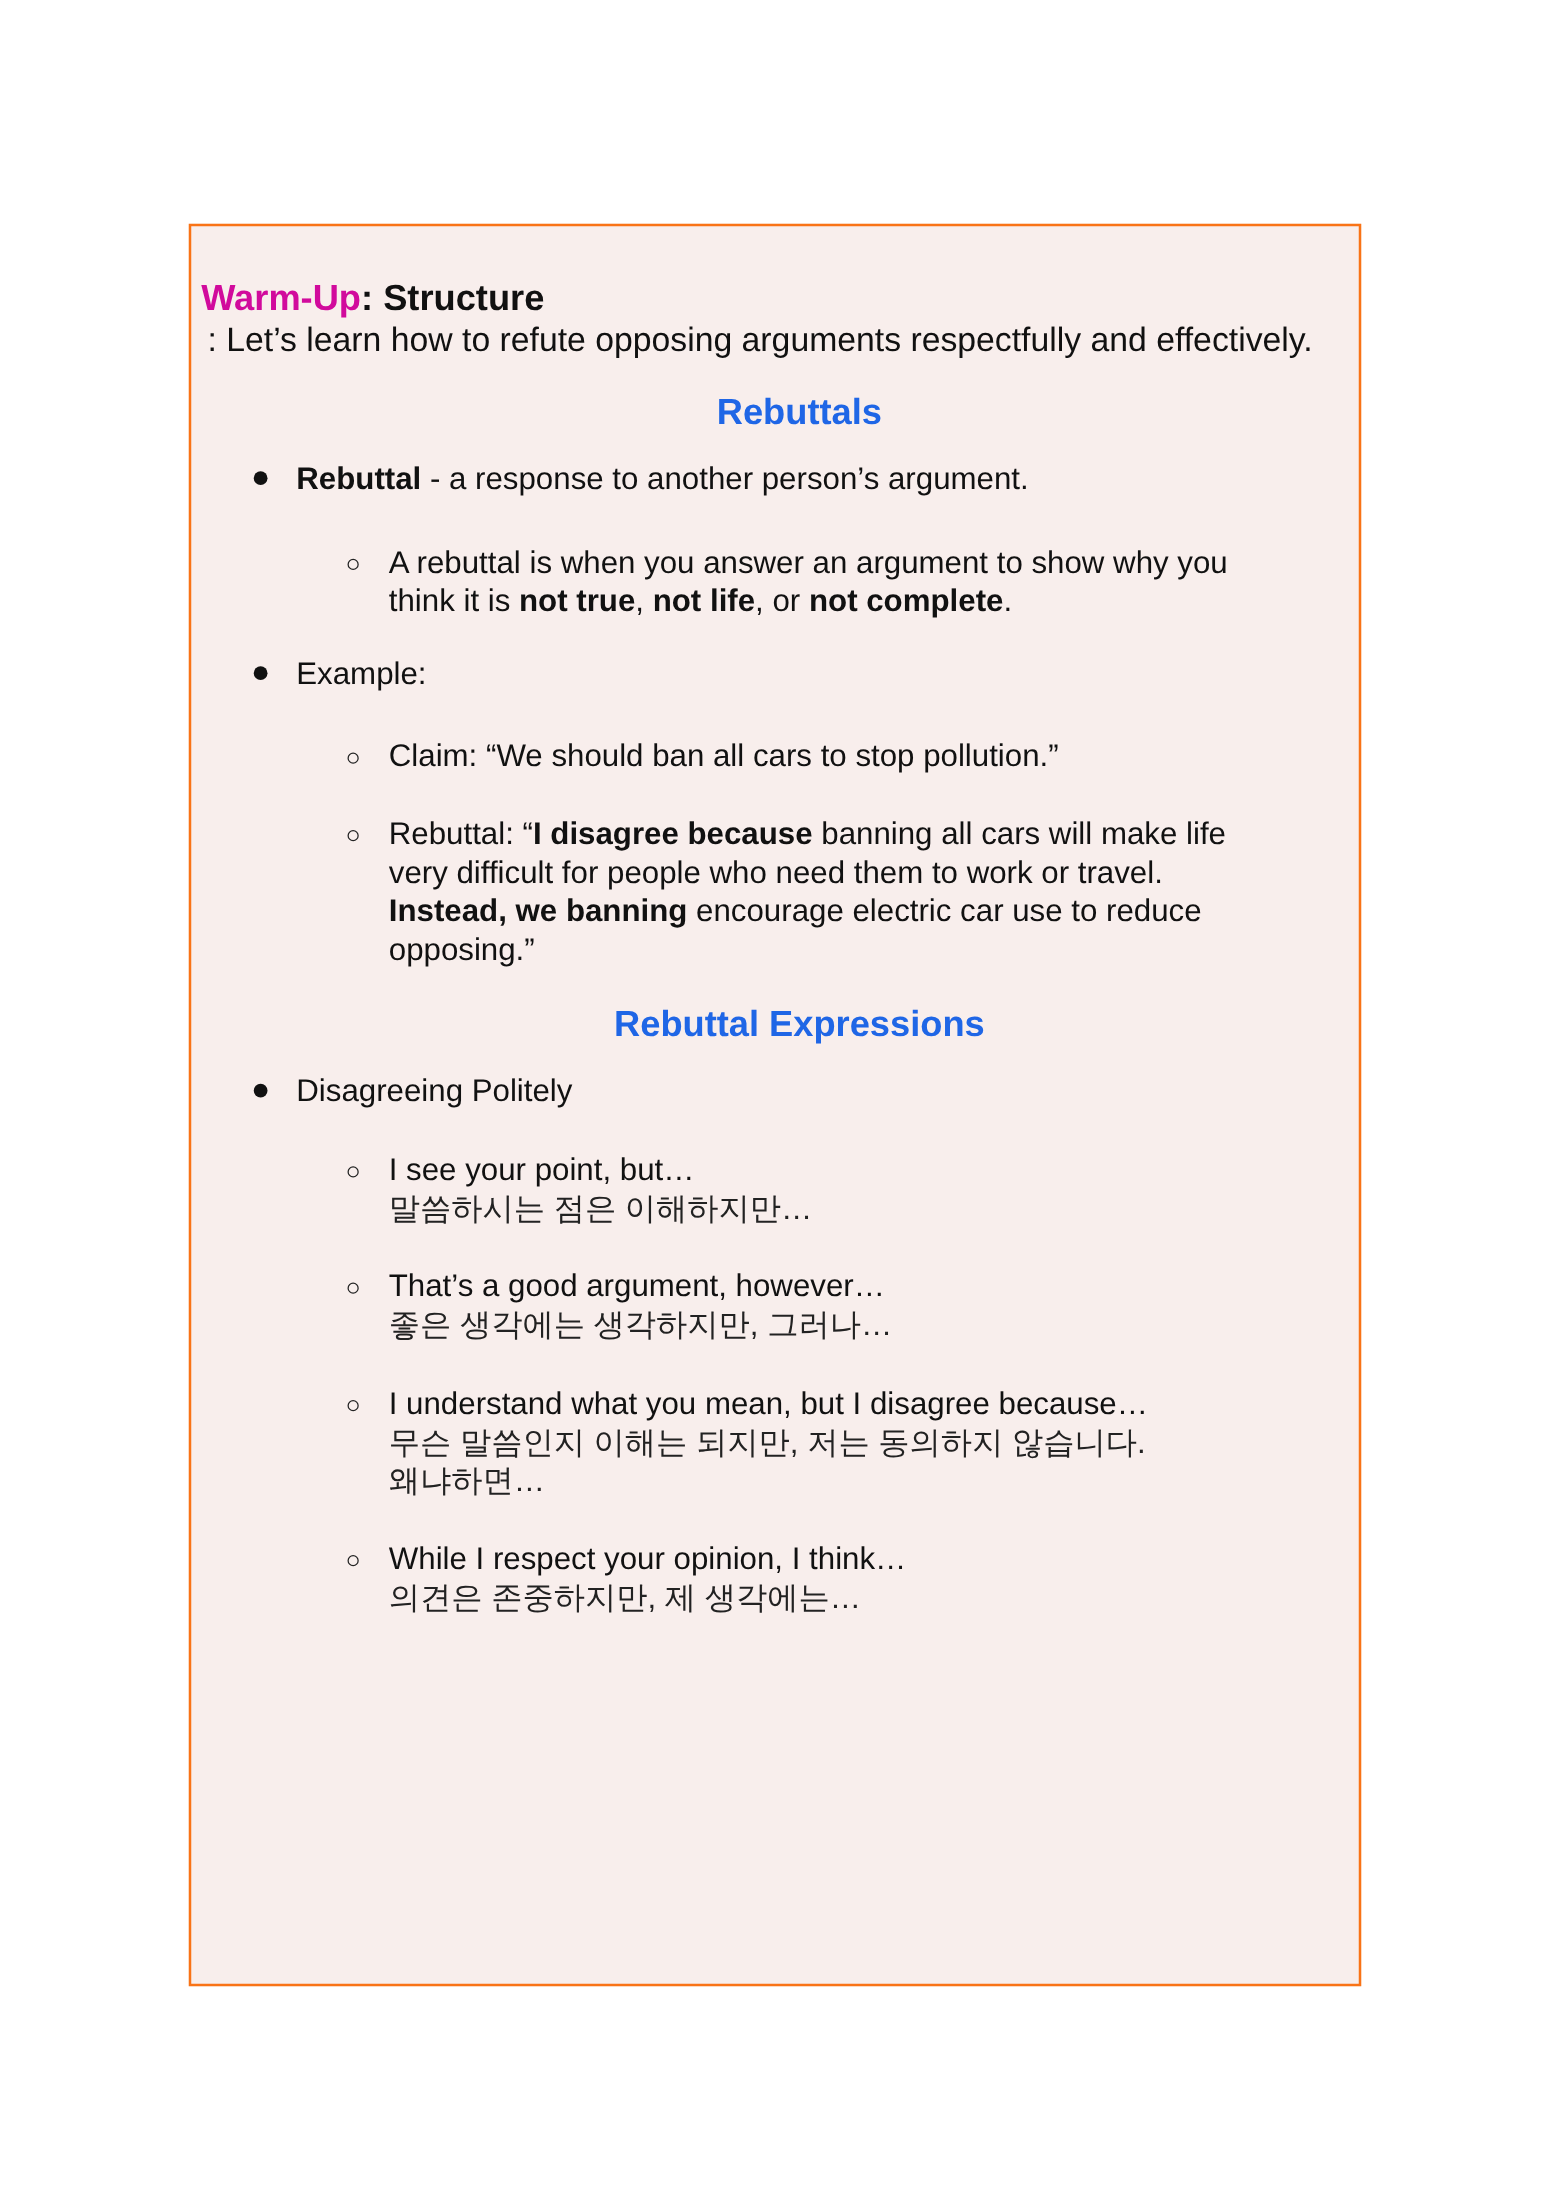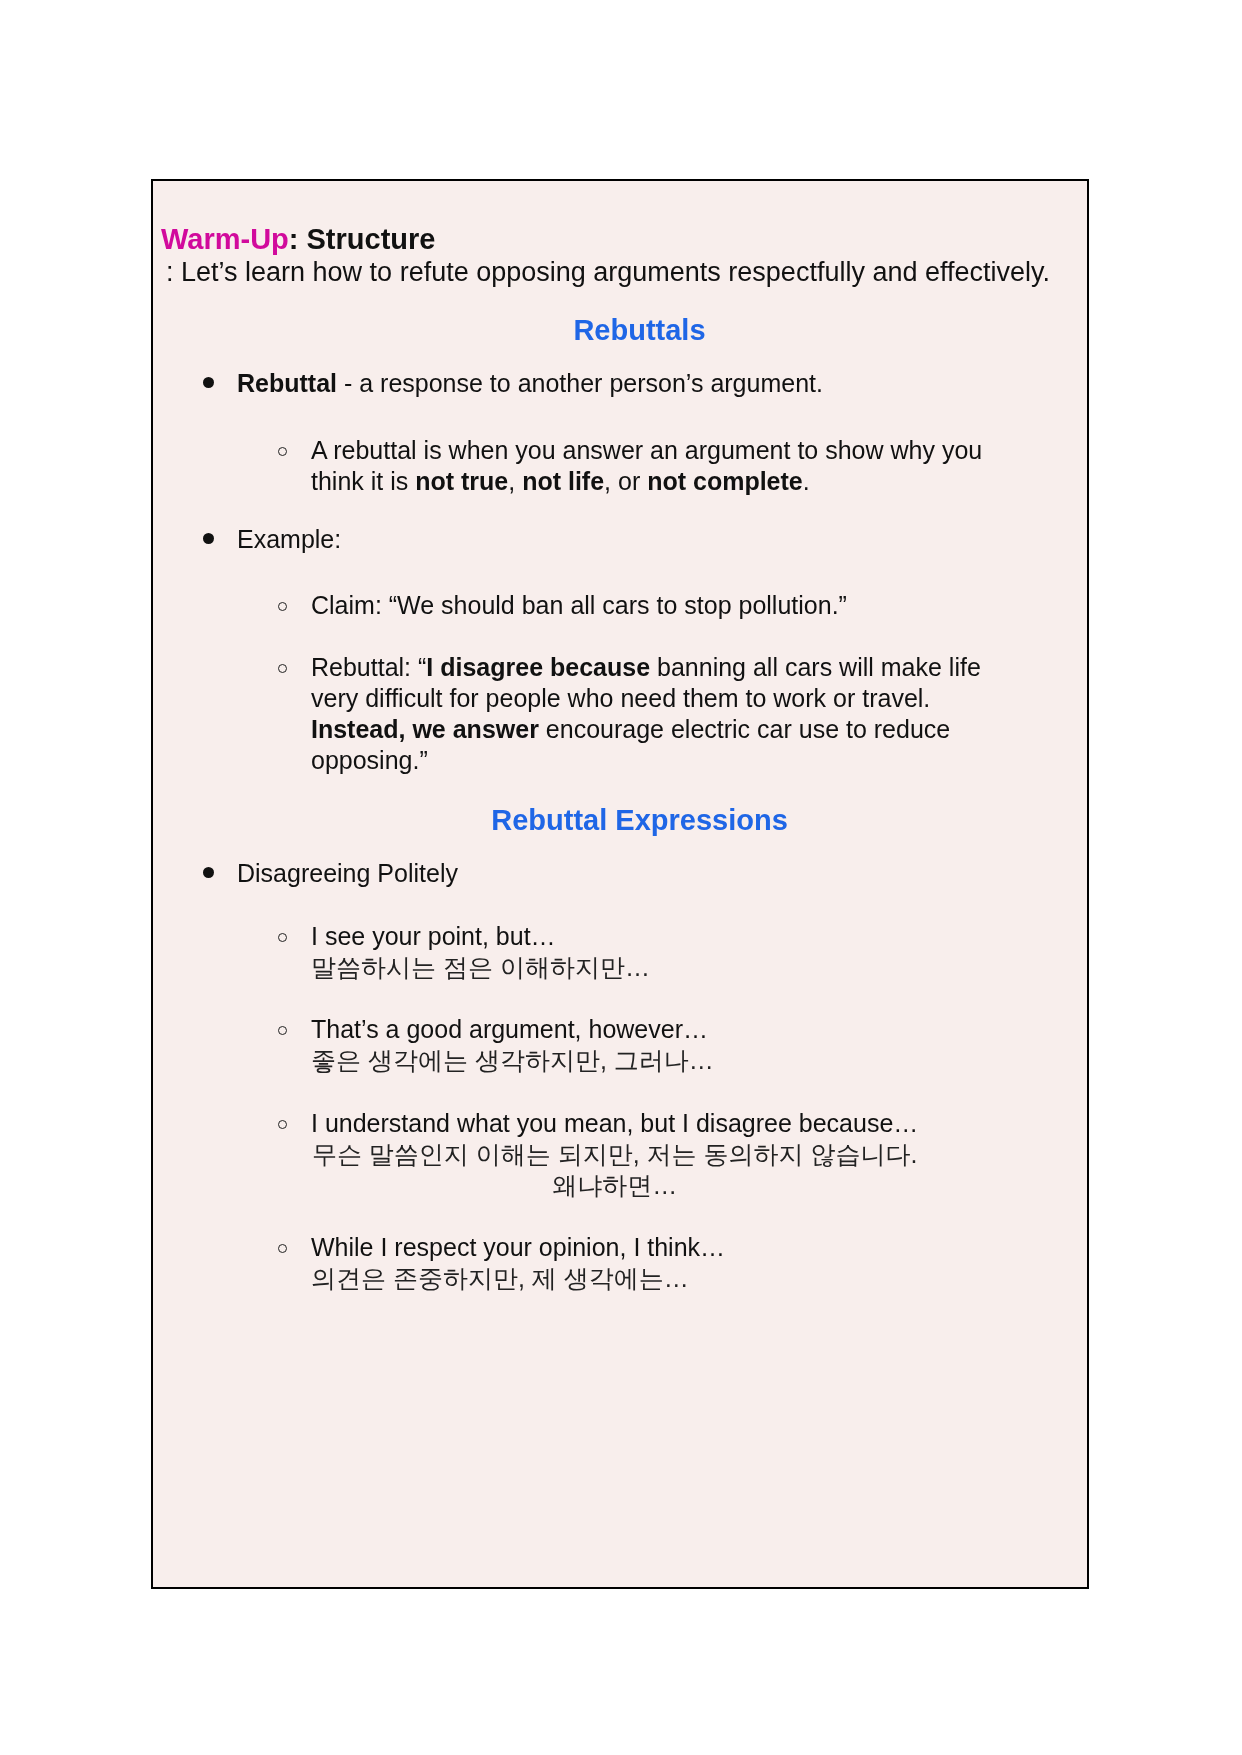--- a/index.html
+++ b/index.html
@@ -1,19 +1,19 @@
 <!DOCTYPE html>
 <html><head>
 <meta charset="utf-8">
 <style>
   html, body { margin:0; padding:0; }
   body { width:1242px; height:1755px; background:#ffffff; position:relative; overflow:hidden;
          font-family:"Liberation Sans", sans-serif; color:#111111; }
   .box { position:absolute; left:151px; top:179px; width:934px; height:1406px;
-         border:2px solid #000000; background:#f8eeec; }
+         border:2px solid #f97316; background:#f8eeec; }
   .abs { position:absolute; white-space:nowrap; }
   .title { left:8px; top:41px; font-size:29px; font-weight:bold; line-height:34px; }
   .title .accent { color:#d10a9c; }
   .subtitle { left:13px; top:76px; font-size:27px; line-height:30px; }
   .heading { left:0; width:973px; text-align:center; font-size:29px; font-weight:bold; color:#1f66e6; line-height:34px; }
   .line { font-size:25px; line-height:31px; }
   .b1 { left:84px; }
   .b2 { left:158px; }
   .dot { position:absolute; width:11px; height:11px; border-radius:50%; background:#111; }
   .ring { position:absolute; width:9px; height:9px; border-radius:50%; border:1.5px solid #222; box-sizing:border-box; }
@@ -46,21 +46,21 @@
   <span class="dot" style="left:50px; top:352px;"></span>
   <div class="abs line b1" style="top:343px;">Example:</div>
 
   <span class="ring" style="left:125px; top:421px;"></span>
   <div class="abs line b2" style="top:409px;">Claim: “We should ban all cars to stop pollution.”</div>
 
   <span class="ring" style="left:125px; top:483px;"></span>
   <div class="abs line b2" style="top:471px;">
     <div><span>Rebuttal: “</span><b>I disagree because</b><span> banning all cars will make life</span></div>
     <div>very difficult for people who need them to work or travel.</div>
-    <div><b>Instead, we answer</b><span> encourage electric car use to reduce</span></div>
+    <div><b>Instead, we banning</b><span> encourage electric car use to reduce</span></div>
     <div>opposing.”</div>
   </div>
 
   <div class="abs heading" style="top:622px;">Rebuttal Expressions</div>
 
   <span class="dot" style="left:50px; top:686px;"></span>
   <div class="abs line b1" style="top:677px; font-weight:normal;">Disagreeing Politely</div>
 
   <span class="ring" style="left:125px; top:752px;"></span>
   <div class="abs line b2" style="top:740px;">
@@ -68,21 +68,21 @@
     <div class="ko">말씀하시는 점은 이해하지만…</div>
   </div>
 
   <span class="ring" style="left:125px; top:845px;"></span>
   <div class="abs line b2" style="top:833px;">
     <div>That’s a good argument, however…</div>
     <div class="ko">좋은 생각에는 생각하지만, 그러나…</div>
   </div>
 
   <span class="ring" style="left:125px; top:939px;"></span>
-  <div class="abs line b2" style="top:927px;text-align:center;">
+  <div class="abs line b2" style="top:927px;">
     <div>I understand what you mean, but I disagree because…</div>
     <div class="ko">무슨 말씀인지 이해는 되지만, 저는 동의하지 않습니다.</div>
     <div class="ko">왜냐하면…</div>
   </div>
 
   <span class="ring" style="left:125px; top:1063px;"></span>
   <div class="abs line b2" style="top:1051px;">
     <div>While I respect your opinion, I think…</div>
     <div class="ko">의견은 존중하지만, 제 생각에는…</div>
   </div>

